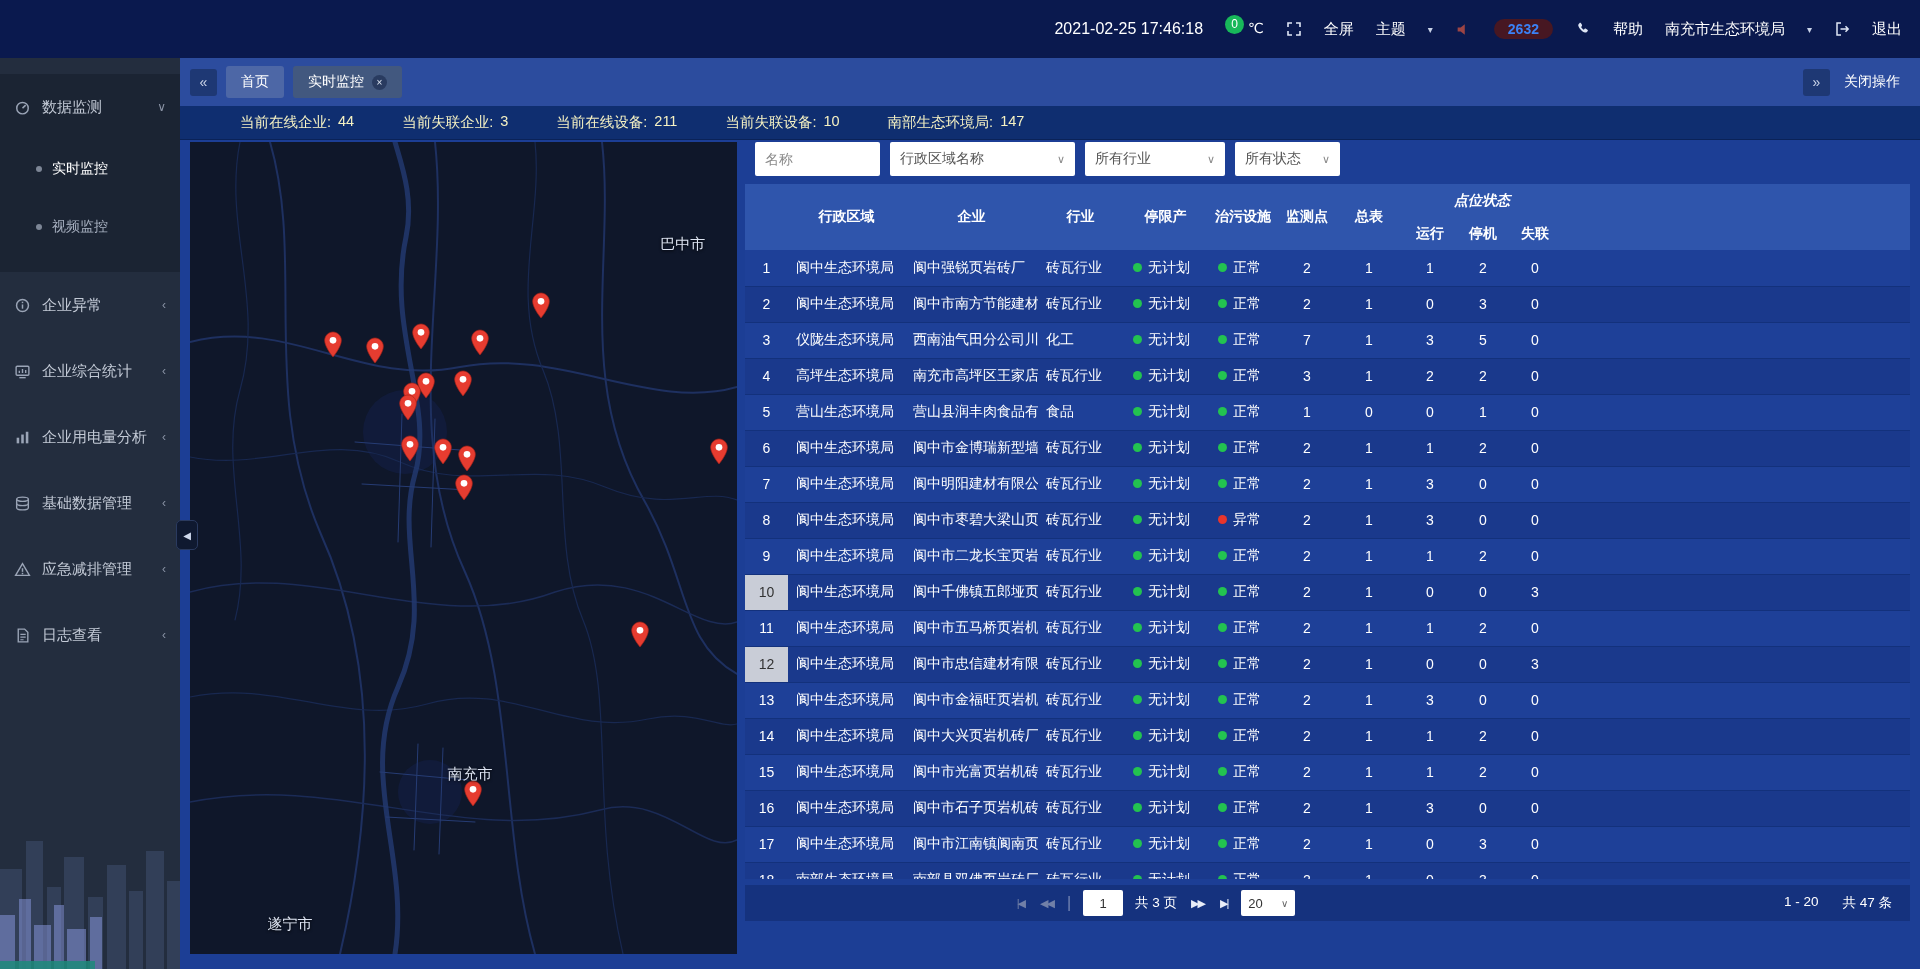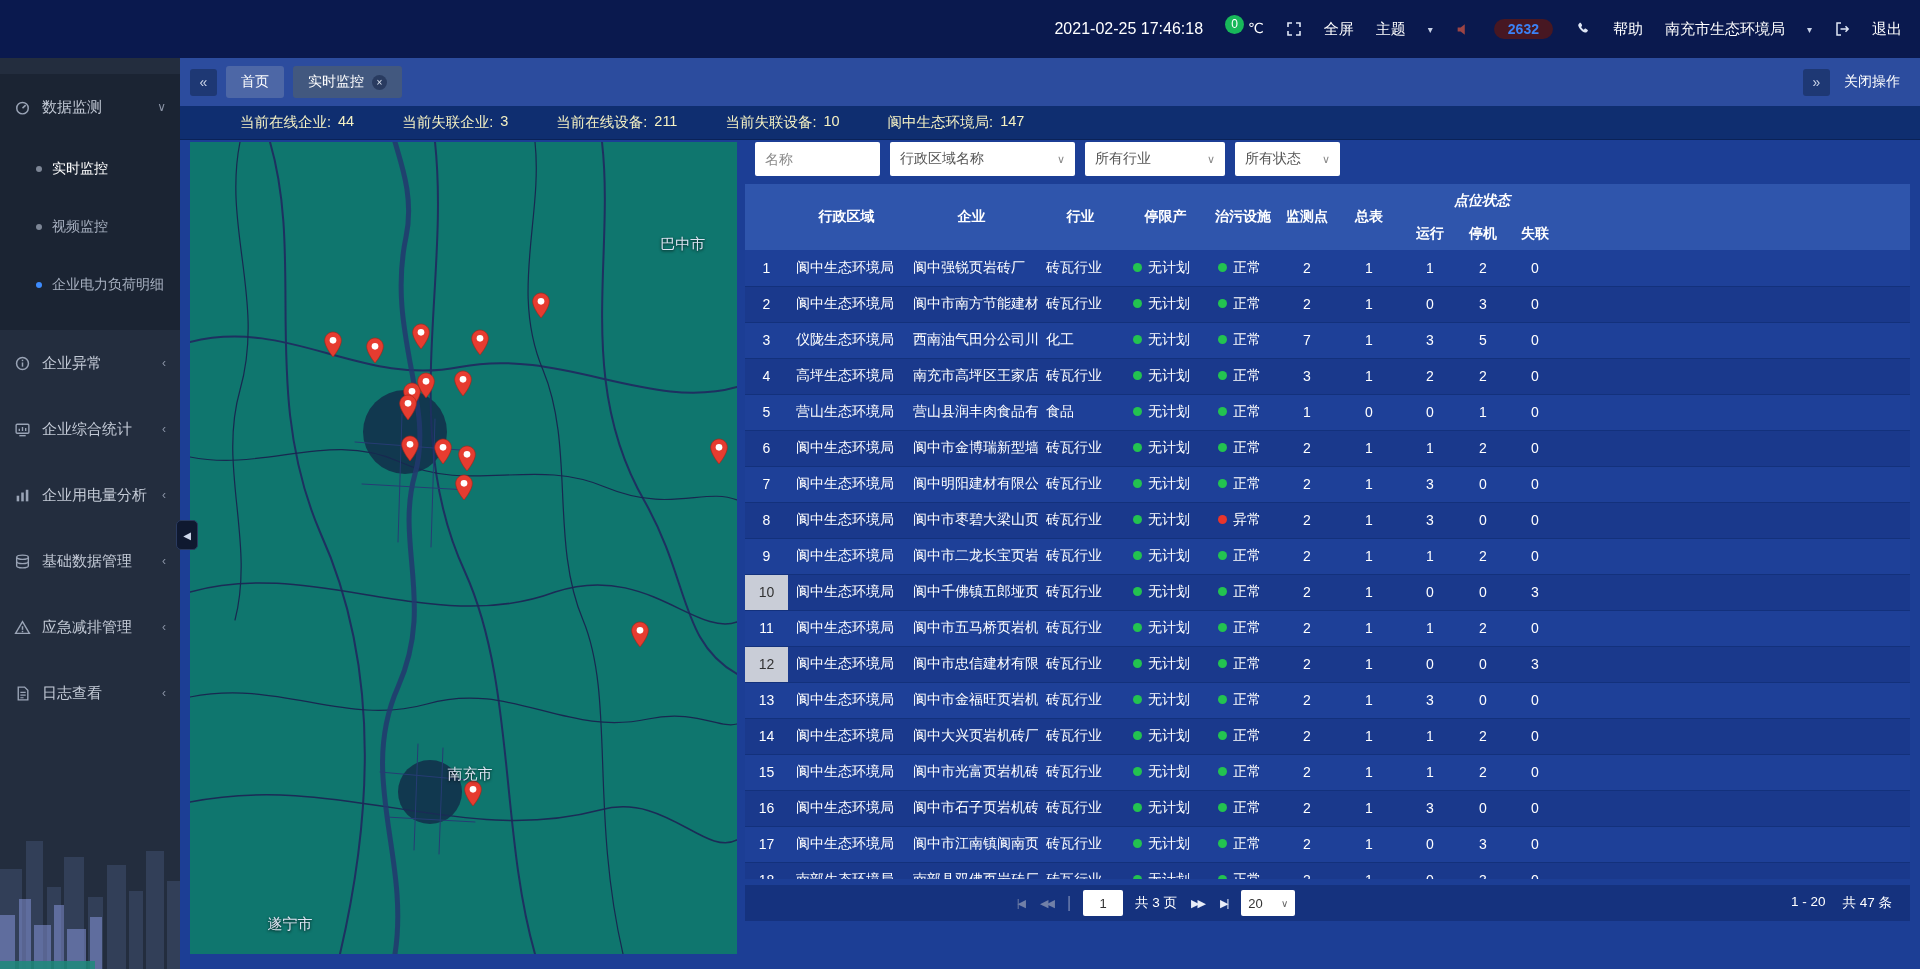--- a/index.html
+++ b/index.html
@@ -62,21 +62,21 @@
   .tabbar-right { margin-left:auto; display:flex; align-items:center; gap:14px; color:#fff; }
   .close-ops { font-size:14px; margin-right:10px; cursor:pointer; }
 
   .statsbar { height:34px; flex:0 0 34px; background:#0f2e70; display:flex; align-items:center;
     padding:0 0 0 60px; gap:48px; color:#f6f2c3; font-size:14.5px;
     border-bottom:1px solid #0a2258; }
   .stat { display:inline-flex; gap:7px; white-space:nowrap; }
 
   
   .workspace { flex:1; position:relative; display:flex; gap:8px; padding:2px 10px 0 10px; min-height:0; }
-  .map { width:547px; flex:0 0 547px; height:812px; background:#0f766e; position:relative; overflow:hidden; }
+  .map { width:547px; flex:0 0 547px; height:812px; background:#0f172a; position:relative; overflow:hidden; }
   .map svg.roads { position:absolute; inset:0; }
   .city-label { position:absolute; transform:translate(-50%,-50%); color:#dde4f2; font-size:15px;
     text-shadow:0 1px 3px rgba(0,0,0,.9); white-space:nowrap; pointer-events:none; }
   .pin { position:absolute; transform:translate(-50%,-100%); width:20px; height:27px; cursor:pointer; }
   .map-toggle { position:absolute; left:-4px; top:380px; width:22px; height:30px; z-index:5;
     background:#0f1930; border:1px solid #2a3a5f; border-radius:5px; color:#cfd9ec;
     font-size:10px; display:flex; align-items:center; justify-content:center; cursor:pointer; }
 
   
   .right-panel { flex:1; min-width:0; height:779px; display:flex; flex-direction:column; }
@@ -110,21 +110,21 @@
   .pager-center { display:flex; align-items:center; gap:12px; }
   .pg-btn { font-size:11px; letter-spacing:-2px; cursor:pointer; color:#e8edf8; padding:0 2px; }
   .pg-btn.disabled { color:#7180a8; }
   .pg-sep { color:rgba(255,255,255,.4); }
   .pg-input { width:40px; height:26px; border:none; border-radius:2px; text-align:center;
     font-size:13px; color:#333; font-family:inherit; }
   .pg-total { font-size:13.5px; }
   .pg-size { width:54px; height:26px; background:#fff; border-radius:2px; color:#333; font-size:13px;
     display:flex; align-items:center; justify-content:space-between; padding:0 7px; cursor:pointer; }
   .pg-size .chev { color:#666; font-size:10px; }
-  .pg-range { position:absolute; right:18px; font-size:13.5px; display:flex; gap:17px; }
+  .pg-range { position:absolute; right:18px; font-size:13.5px; display:flex; gap:24px; }
 </style>
 </head>
 <body>
 
 <div class="app">
 
   <header class="topbar">
     <div class="topbar-right">
       <span class="datetime">2021-02-25 17:46:18</span>
       <span class="temp">
@@ -189,24 +189,20 @@
             </div>
             <div class="submenu">
               <div class="sub-item active">
                 <span class="bullet"></span>
                 <span class="s-label">实时监控</span>
               </div>
               <div class="sub-item">
                 <span class="bullet"></span>
                 <span class="s-label">视频监控</span>
               </div>
-              <div class="sub-item">
-                <span class="bullet blue"></span>
-                <span class="s-label">企业电力负荷明细</span>
-              </div>
             </div>
           </div>
           <div class="menu-block">
             <div class="menu-item">
               <span class="m-ico">
                 <svg viewBox="0 0 16 16" width="17" height="17">
                   <circle cx="8" cy="8" r="5.6" fill="none" stroke="currentColor" stroke-width="1.4"></circle>
                   <rect x="7.3" y="7" width="1.4" height="4" fill="currentColor"></rect>
                   <rect x="7.3" y="4.4" width="1.4" height="1.4" fill="currentColor"></rect>
                 </svg>
@@ -336,21 +332,21 @@
           </span>
           <span class="stat">
             <span class="stat-label">当前在线设备:</span>
             <span class="stat-value">211</span>
           </span>
           <span class="stat">
             <span class="stat-label">当前失联设备:</span>
             <span class="stat-value">10</span>
           </span>
           <span class="stat">
-            <span class="stat-label">阆中生态环境局:</span>
+            <span class="stat-label">南部生态环境局:</span>
             <span class="stat-value">147</span>
           </span>
         </div>
 
       <div class="workspace">
 
         <div class="map">
           <svg class="roads" viewBox="0 0 547 812" width="547" height="812" preserveAspectRatio="none" fill="none" stroke-linecap="round">
             <circle cx="215" cy="290" r="42" fill="#121e42" opacity="0.7" stroke="none"></circle>
             <circle cx="240" cy="650" r="32" fill="#121e42" opacity="0.7" stroke="none"></circle>

